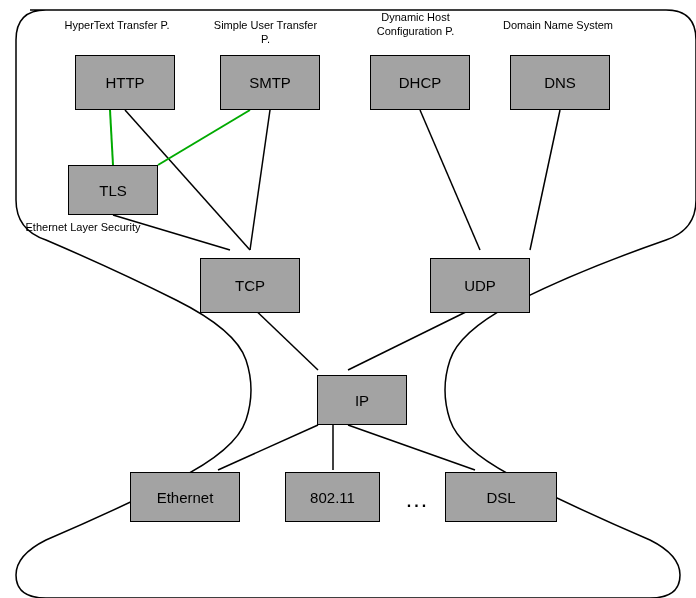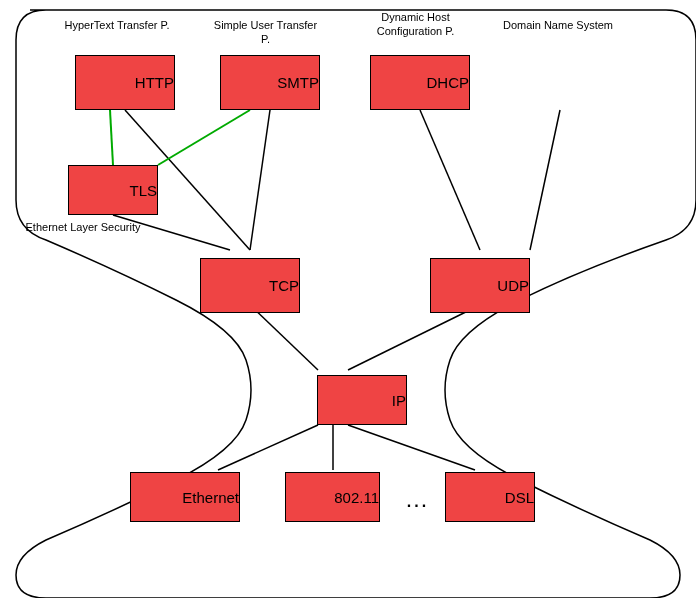--- a/index.html
+++ b/index.html
@@ -19,24 +19,24 @@
     }
     svg#main-svg {
       position: absolute;
       top: 0; left: 0;
       width: 696px;
       height: 598px;
     }
     .protocol-box {
       position: absolute;
       border: 1.5px solid #000;
-      background: #ef4444;
+      background: #a3a3a3;
       display: flex;
       align-items: center;
-      justify-content: flex-end;
+      justify-content: center;
       font-size: 15px;
       font-weight: normal;
     }
     .label-text {
       position: absolute;
       font-size: 11px;
       color: #000;
       text-align: center;
       line-height: 1.3;
     }
@@ -117,20 +117,23 @@
 
   <div class="protocol-box" style="left:75px; top:55px; width:100px; height:55px;">
     <span>HTTP</span>
   </div>
   <div class="protocol-box" style="left:220px; top:55px; width:100px; height:55px;">
     <span>SMTP</span>
   </div>
   <div class="protocol-box" style="left:370px; top:55px; width:100px; height:55px;">
     <span>DHCP</span>
   </div>
+  <div class="protocol-box" style="left:510px; top:55px; width:100px; height:55px;">
+    <span>DNS</span>
+  </div>
   <div class="protocol-box" style="left:68px; top:165px; width:90px; height:50px;">
     <span>TLS</span>
   </div>
   <div class="protocol-box" style="left:200px; top:258px; width:100px; height:55px;">
     <span>TCP</span>
   </div>
   <div class="protocol-box" style="left:430px; top:258px; width:100px; height:55px;">
     <span>UDP</span>
   </div>
   <div class="protocol-box" style="left:288px; top:375px; width:90px; height:50px;margin-left:29px;">
@@ -139,16 +142,16 @@
   <div class="protocol-box" style="left:130px; top:472px; width:110px; height:50px;">
     <span>Ethernet</span>
   </div>
   <div class="protocol-box" style="left:285px; top:472px; width:95px; height:50px;">
     <span>802.11</span>
   </div>
 
   <div class="label-text" style="left:398px; top:492px; width:40px; font-size:16px; font-weight:bold; letter-spacing:3px;">
     <span>...</span>
   </div>
-  <div class="protocol-box" style="left:445px; top:472px; width:90px; height:50px;">
+  <div class="protocol-box" style="left:445px; top:472px; width:112px; height:50px;">
     <span>DSL</span>
   </div>
 </div>
 
 </body></html>

